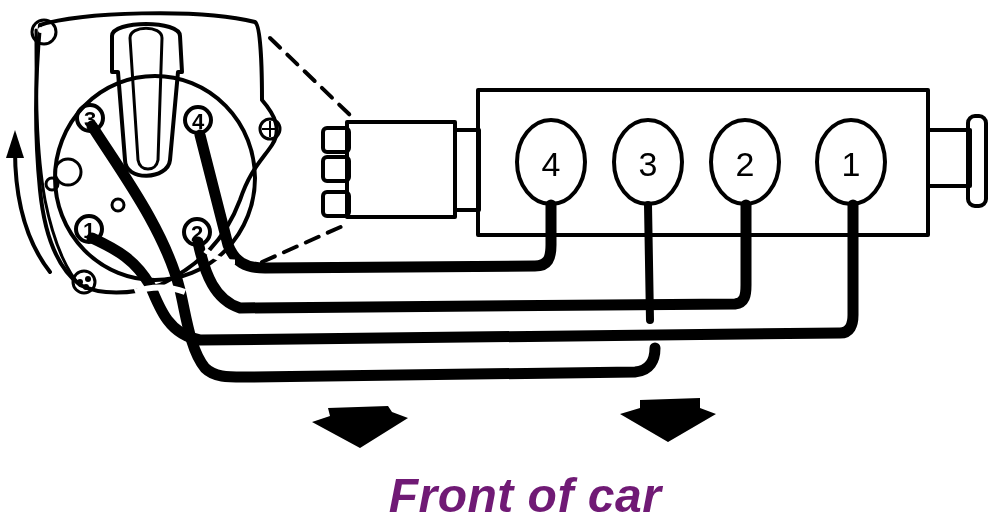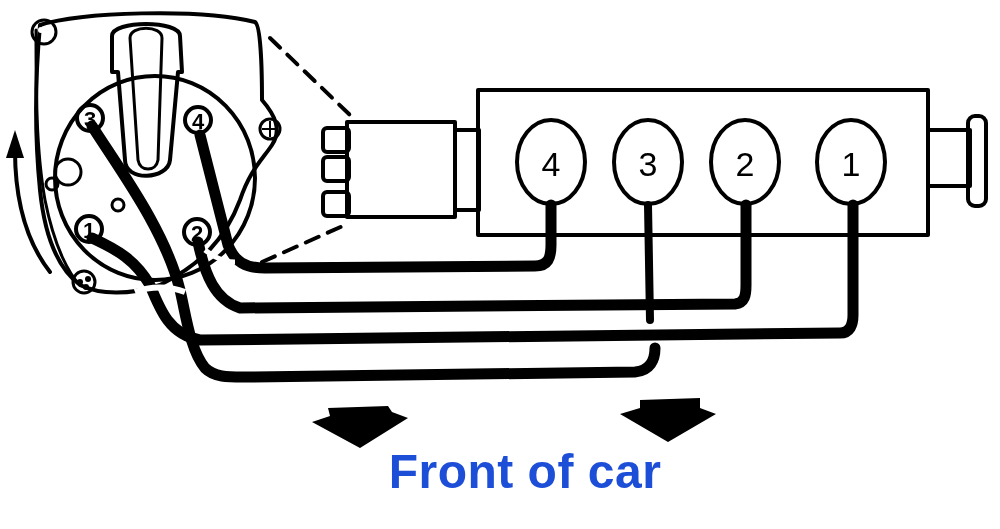--- a/index.html
+++ b/index.html
@@ -5,21 +5,21 @@
     html, body { margin: 0; padding: 0; background: #ffffff; }
     body { width: 1000px; height: 529px; position: relative; overflow: hidden; font-family: "Liberation Sans", sans-serif; }
     #diagram { position: absolute; left: 0; top: 0; width: 1000px; height: 529px; }
     .outline { fill: none; stroke: #000; stroke-width: 4; stroke-linecap: round; stroke-linejoin: round; }
     .thin { fill: none; stroke: #000; stroke-width: 3; stroke-linecap: round; stroke-linejoin: round; }
     .wire { fill: none; stroke: #000; stroke-width: 11; stroke-linecap: round; stroke-linejoin: round; }
     .wire-thin { fill: none; stroke: #000; stroke-width: 8; stroke-linecap: round; stroke-linejoin: round; }
     .dash { fill: none; stroke: #000; stroke-width: 4; stroke-dasharray: 14 10; stroke-linecap: round; }
     .cyl-label { font-family: "Liberation Sans", sans-serif; font-size: 34px; fill: #000; text-anchor: middle; dominant-baseline: central; }
     .term-label { font-family: "Liberation Sans", sans-serif; font-size: 22px; font-weight: bold; fill: #000; text-anchor: middle; dominant-baseline: central; }
-    .caption { position: absolute; left: 360px; top: 444px; width: 330px; text-align: center; font-family: "Liberation Sans", sans-serif; font-weight: bold; font-size: 48px; color: #1d4ed8; letter-spacing: 0.5px; }
+    .caption { position: absolute; left: 360px; top: 468px; width: 330px; text-align: center; font-family: "Liberation Sans", sans-serif; font-weight: bold; font-size: 48px; color: #701a75; letter-spacing: 0.5px; font-style: italic; }
   </style>
 </head>
 <body>
 
 <svg id="diagram" viewBox="0 0 1000 529" xmlns="http://www.w3.org/2000/svg">
 
   <g>
 
     <path class="outline" d="M40,25 C80,12 200,8 255,22 C262,26 262,90 262,100 C275,115 282,130 272,145 C262,160 250,170 240,200 C225,240 200,265 160,285 C130,295 100,295 80,285 C60,270 45,240 40,190 C35,140 35,80 40,25 Z"></path>
     <path class="thin" d="M36,30 C36,90 36,150 45,200 C55,250 70,275 80,285"></path>

